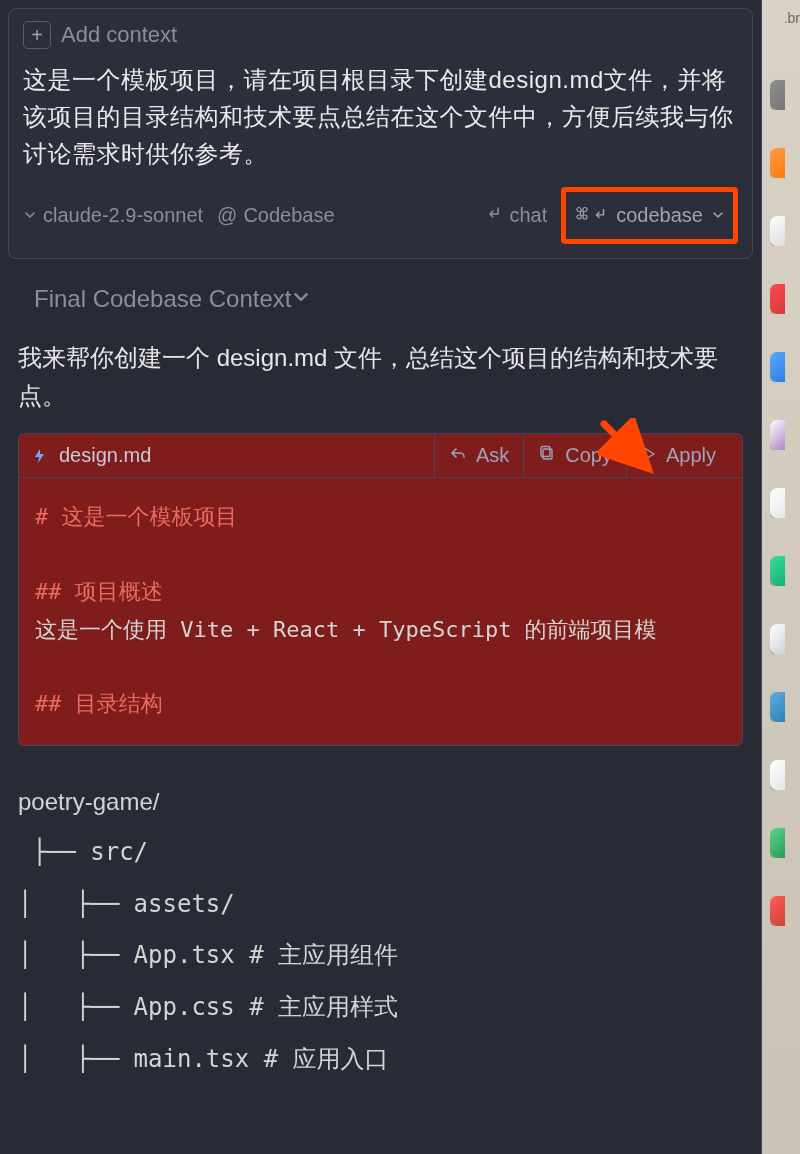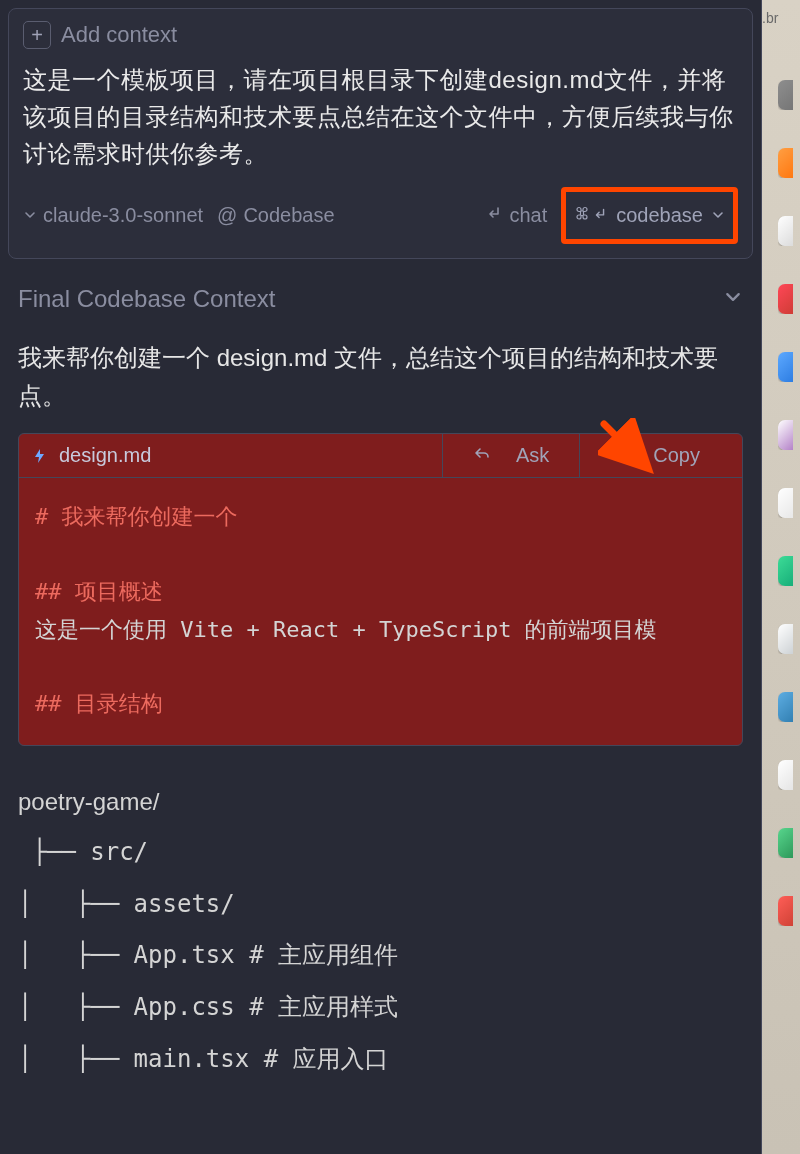--- a/index.html
+++ b/index.html
@@ -98,22 +98,21 @@
   }
   .cmd-enter {
     display: flex;
     align-items: center;
     gap: 2px;
   }
   
   .section-title-row {
     display: flex;
     align-items: center;
-    justify-content: space-between;
-    padding: 26px 18px 6px 18px;
+    padding: 26px 18px 6px 34px;
   }
   .section-title {
     font-size: 24px;
     color: #8a8da0;
   }
   
   .assistant-text {
     padding: 20px 18px 18px 18px;
     font-size: 24px;
     line-height: 1.6;
@@ -148,22 +147,22 @@
   .file-name { color: #c8cadc; }
   .code-actions {
     margin-left: auto;
     display: flex;
     align-items: stretch;
     height: 100%;
   }
   .code-action {
     display: flex;
     align-items: center;
-    gap: 25px;
-    padding: 0 30px;
+    gap: 9px;
+    padding: 0 14px;
     border-left: 1px solid #44475a;
     color: #a0a3b8;
     font-size: 20px;
   }
   .code-body {
     padding: 20px 16px 22px 16px;
     font-family: ui-monospace, Menlo, Consolas, monospace;
     font-size: 22px;
     line-height: 1.7;
     color: #d4d4d4;
@@ -187,21 +186,21 @@
   
   .dock {
     position: absolute;
     right: 0;
     top: 0;
     width: 38px;
     height: 1154px;
     background: linear-gradient(#d9d2c5, #c9c2b5);
     display: flex;
     flex-direction: column;
-    align-items: flex-start;
+    align-items: flex-end;
     padding-top: 60px;
     gap: 14px;
   }
   .dock-text {
     color: #6a6a6a;
     font-size: 14px;
     margin-top: -50px;
     margin-bottom: 40px;
   }
   .dock-icon {
@@ -234,21 +233,21 @@
     </div>
     <div class="user-text">这是一个模板项目，请在项目根目录下创建design.md文件，并将该项目的目录结构和技术要点总结在这个文件中，方便后续我与你讨论需求时供你参考。</div>
 
     <div class="card-footer">
       <div class="model">
         <span class="chev icon-svg">
           <svg width="14" height="14" viewBox="0 0 14 14">
               <path d="M3 5l4 4 4-4" stroke="#8a8da0" stroke-width="1.6" fill="none" stroke-linecap="round" stroke-linejoin="round"></path>
             </svg>
         </span>
-        <span>claude-3.0-sonnet</span>
+        <span>claude-2.9-sonnet</span>
       </div>
       <div class="mention">
         <span class="at">@</span>
         <span>Codebase</span>
       </div>
       <div class="flex-spacer"></div>
       <div class="chat-opt">
         <span class="icon-svg">
           <svg width="18" height="18" viewBox="0 0 18 18">
               <path d="M13 4v6H5m0 0l3-3M5 10l3 3" stroke="#8a8da0" stroke-width="1.6" fill="none" stroke-linecap="round" stroke-linejoin="round"></path>
@@ -309,24 +308,32 @@
         </div>
         <div class="code-action">
           <span class="icon-svg">
             <svg width="18" height="18" viewBox="0 0 18 18">
                 <rect x="5" y="5" width="9" height="10" rx="1.5" stroke="#a0a3b8" stroke-width="1.4" fill="none"></rect>
                 <rect x="3" y="2.5" width="9" height="10" rx="1.5" stroke="#a0a3b8" stroke-width="1.4" fill="none"></rect>
               </svg>
           </span>
           <span>Copy</span>
         </div>
+        <div class="code-action">
+          <span class="icon-svg">
+            <svg width="16" height="16" viewBox="0 0 16 16">
+                <path d="M4 2.5v11l9-5.5-9-5.5z" stroke="#a0a3b8" stroke-width="1.4" fill="none" stroke-linejoin="round"></path>
+              </svg>
+          </span>
+          <span>Apply</span>
+        </div>
       </div>
     </div>
     <div class="code-body" id="code-body">
-        <div><span class="md-h">#  我来帮你创建一个</span></div>
+        <div><span class="md-h">#  这是一个模板项目</span></div>
         <div>&nbsp;</div>
         <div><span class="md-h">##  项目概述</span></div>
         <div><span class="md-text">这是一个使用 Vite + React + TypeScript 的前端项目模</span></div>
         <div>&nbsp;</div>
         <div><span class="md-h">##  目录结构</span></div>
       </div>
   </div>
 
   <div class="tree" id="tree">
       <div>poetry-game/</div>

